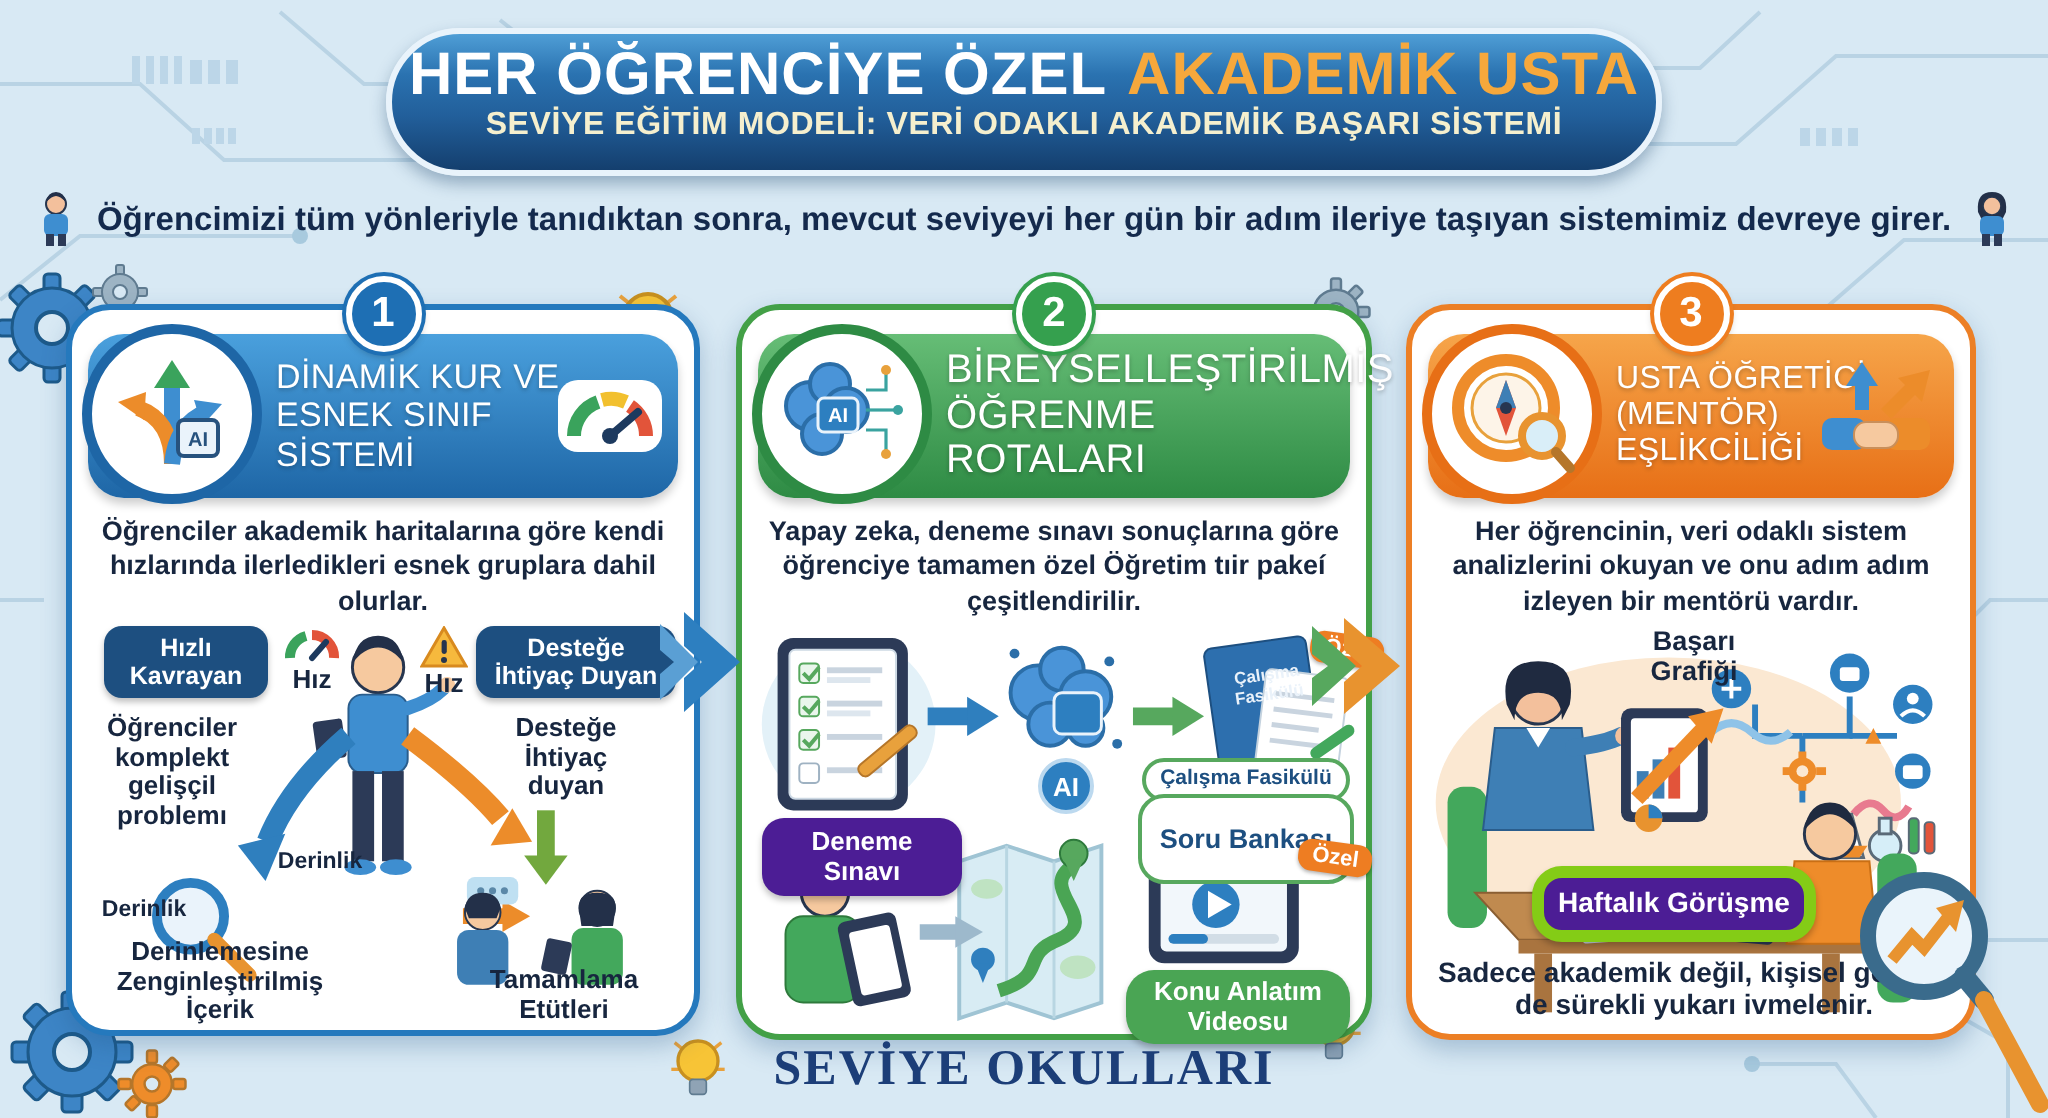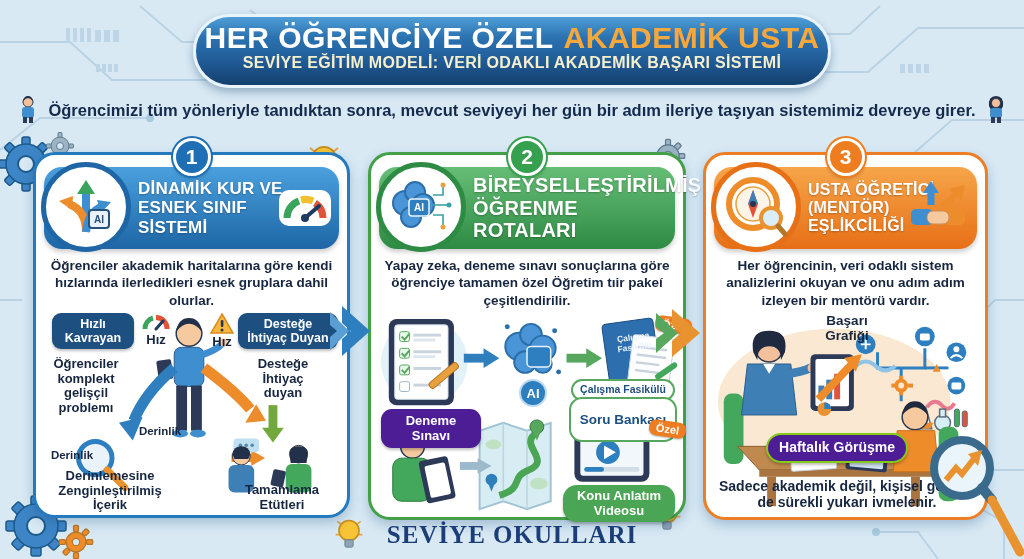--- a/index.html
+++ b/index.html
@@ -50,21 +50,21 @@
   .c1 .card-head { background:linear-gradient(180deg,#4aa0dd,#1e66a6); }
   .c2 .card-head { background:linear-gradient(180deg,#66bd76,#2e8b44); }
   .c3 .card-head { background:linear-gradient(180deg,#f6a54a,#e76f16); }
 
   .head-icon { position:absolute; left:-3px; top:-5px; width:90px; height:90px; background:#fff;
     border-radius:50%; display:flex; align-items:center; justify-content:center; }
   .c1 .head-icon { border:5px solid #1e66a6; }
   .c2 .head-icon { border:5px solid #2e8b44; }
   .c3 .head-icon { border:5px solid #e76f16; }
 
-  .head-title { margin-left:94px; color:#fff; font-weight:bold; line-height:1.12; letter-spacing:.2px;
+  .head-title { margin-left:94px; color:#fff; font-weight:normal; line-height:1.12; letter-spacing:.2px;
     text-shadow:0 1px 2px rgba(0,0,0,.25); }
   .c1 .head-title { font-size:17px; width:152px; }
   .c2 .head-title { font-size:20px; width:210px; }
   .c3 .head-title { font-size:16px; width:128px; }
   .head-side { position:absolute; right:8px; top:50%; transform:translateY(-50%); }
 
   .card-desc { position:absolute; top:102px; left:10px; right:10px; text-align:center;
     font-weight:bold; font-size:13.5px; line-height:1.28; color:#17263f; }
 
   .card-fig { position:absolute; left:2px; right:2px; bottom:2px; }
@@ -527,21 +527,21 @@
         <g>
           <rect x="234" y="116" width="20" height="76" rx="8" fill="#43a85c"></rect>
           <circle cx="210" cy="106" r="13" fill="#f6c99f" stroke="#27364f" stroke-width="1.5"></circle>
           <path d="M197 104 q2 -14 13 -14 q11 0 13 14 q-7 -8 -13 -8 q-6 0 -13 8" fill="#1f2a40"></path>
           <path d="M192 120 h38 l4 42 h-46 Z" fill="#ee8c2a" stroke="#c96f15"></path>
           <path d="M196 132 Q180 138 172 144" stroke="#ee8c2a" stroke-width="8" fill="none" stroke-linecap="round"></path>
         </g>
       </svg>
 
       <div class="lbl dark-note" style="left:96px; top:0; width:86px; font-size:13.5px;">Başarı Grafiği</div>
-      <div class="lbl pill-dark" style="left:58px; top:120px; width:142px; font-size:14px; border:2px solid #84cc16; border-radius:15px;">Haftalık Görüşme</div>
+      <div class="lbl pill-dark" style="left:58px; top:120px; width:142px; font-size:14px; border:6px solid #84cc16; border-radius:15px;">Haftalık Görüşme</div>
       <div class="lbl dark-note" style="left:8px; top:166px; width:262px; font-size:14px;">Sadece akademik değil, kişisel gelişim de sürekli yukarı ivmelenir.</div>
     </div>
   </div>
 
   <div class="footer-brand">SEVİYE OKULLARI</div>
 
   <svg class="decor" style="left:0; top:130px;" width="80" height="64" viewBox="0 0 80 64">
     <g transform="translate(26,34)">
       <g fill="#3d85c6" stroke="#1d5a8a" stroke-width="1.5">
         <rect x="-4" y="-27" width="8" height="10" rx="2"></rect>

